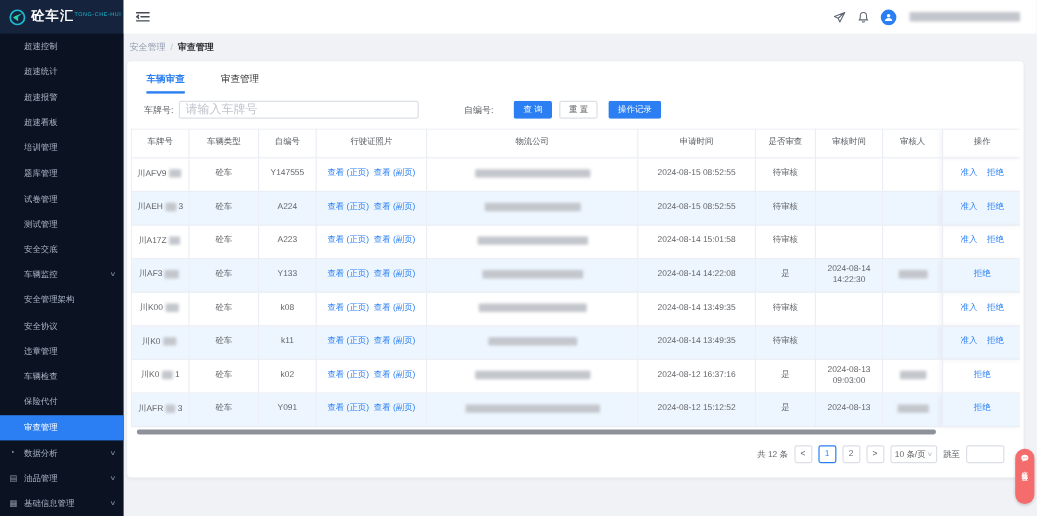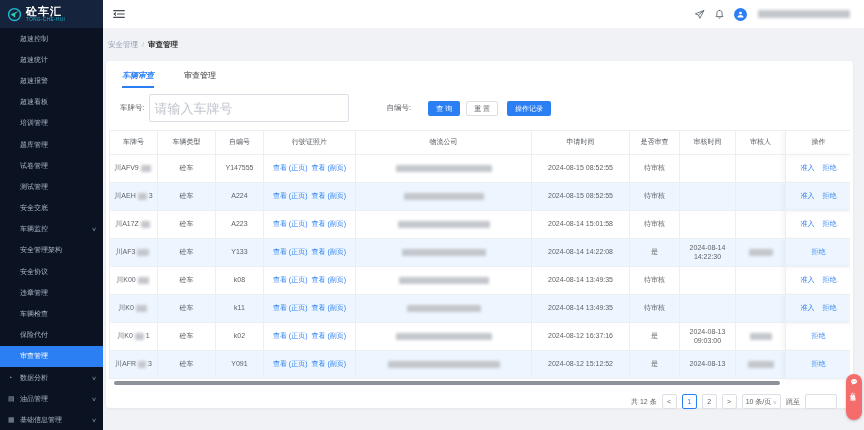--- a/index.html
+++ b/index.html
@@ -3,52 +3,52 @@
 <meta charset="utf-8">
 <style>
   * { margin:0; padding:0; box-sizing:border-box; }
   html,body { background:#f0f2f5; }
   body { font-family:"Liberation Sans","DejaVu Sans",sans-serif; -webkit-text-size-adjust:none; }
   .app { position:relative; width:864px; height:430px; overflow:hidden; background:#f0f2f5; display:flex; }
 
   
   .sidebar { width:103px; flex:0 0 103px; height:430px; background:#0b1322; overflow:hidden; }
   .logo { height:28px; background:#15233c; display:flex; align-items:center; padding-left:7px; gap:4px; }
-  .logo-txt { display:flex; flex-direction:column; line-height:1; }
+  .logo-txt { display:flex; line-height:1; }
   .brand-cn { color:#ffffff; font-size:11px; font-weight:bold; letter-spacing:1px; }
   .brand-en { color:#1cbcd4; font-size:4.5px; letter-spacing:.5px; margin-top:1.5px; }
   .menu { display:flex; flex-direction:column; }
   .menu-item { height:21.2px; flex:0 0 21.2px; display:flex; align-items:center; padding:0 7px 0 20px; font-size:7px; color:#a9b4c6; cursor:pointer; white-space:nowrap; }
   .menu-item.has-icon { padding-left:8px; }
   .menu-item.active { background:#2b7ff2; color:#fff; }
   .mi-icon { width:8px; margin-right:4px; font-size:7px; color:#8b97ab; }
   .mi-chevron { margin-left:auto; font-size:5.5px; color:#77839a; transform:scaleX(1.4); }
 
   
   .main { flex:1; display:flex; flex-direction:column; min-width:0; }
   .topbar { height:28px; background:#fff; display:flex; align-items:center; justify-content:space-between; padding:0 12px 0 10px; }
   .topbar-right { display:flex; align-items:center; gap:9px; }
   .avatar { width:13px; height:13px; border-radius:50%; background:#2b7ff2; display:flex; align-items:center; justify-content:center; }
   .blur { display:inline-block; height:7px; background:#c3c6cc; border-radius:1px; filter:blur(1.4px); vertical-align:middle; margin:0 2px; }
   .user-blur { width:92px; height:8px; }
 
-  .breadcrumb { height:33px; display:flex; align-items:center; padding-left:5px; font-size:7.5px; gap:4px; }
+  .breadcrumb { height:23px; display:flex; align-items:center; padding-left:5px; font-size:7.5px; gap:4px; }
   .bc-parent { color:#8f9aae; }
   .bc-sep { color:#c0c4cc; }
   .bc-current { color:#303133; font-weight:bold; }
 
   
   .card { margin:0 11px 0 3px; background:#fff; border-radius:3px; height:347px; box-shadow:0 1px 3px rgba(0,0,0,.06); padding:0 2px; position:relative; }
   .tabs { display:flex; gap:30px; padding:9px 0 0 14px; }
   .tab { font-size:8px; color:#303133; padding-bottom:5px; border-bottom:2px solid transparent; cursor:pointer; }
-  .tab.active { color:#2b7ff2; font-weight:bold; border-bottom-color:#2b7ff2;font-style:italic; }
+  .tab.active { color:#2b7ff2; font-weight:bold; border-bottom-color:#2b7ff2; }
 
   .filters { display:flex; align-items:center; margin:6px 0 8px 0; padding-left:12px; font-size:7.5px; color:#606266; }
   .filters label { margin-right:4px; }
-  .f-input { height:28px; border:1px solid #dcdfe6; border-radius:2px; padding:0 5px; font-size:13px; color:#303133; outline:none; font-family:inherit; }
+  .f-input { height:15px; border:1px solid #dcdfe6; border-radius:2px; padding:0 5px; font-size:10px; color:#303133; outline:none; font-family:inherit; }
   .f-input::placeholder { color:#c0c4cc; }
   #plate-input { width:200px; }
   #code-input { width:214px; }
   .gap-a { width:38px; } .gap-b { width:13px; }
   .btn { height:15px; border-radius:2px; font-size:7px; padding:0 7px; border:1px solid transparent; cursor:pointer; font-family:inherit; line-height:13px; }
   .btn-primary { background:#2b7ff2; color:#fff; }
   .btn-plain { background:#fff; border-color:#dcdfe6; color:#606266; }
   .mr6 { margin-right:6px; } .mr9 { margin-right:9px; }
 
   

